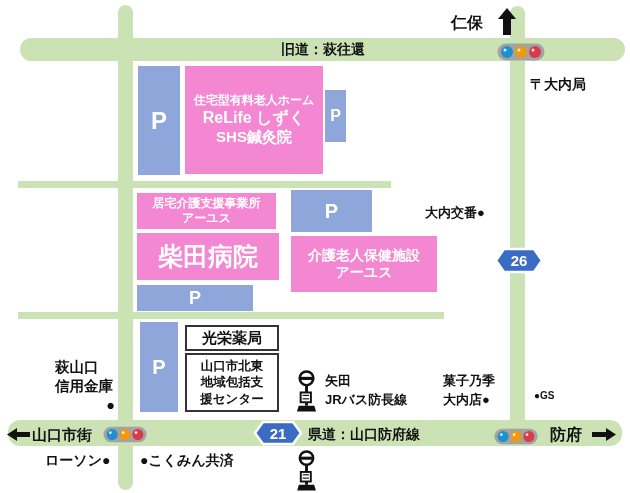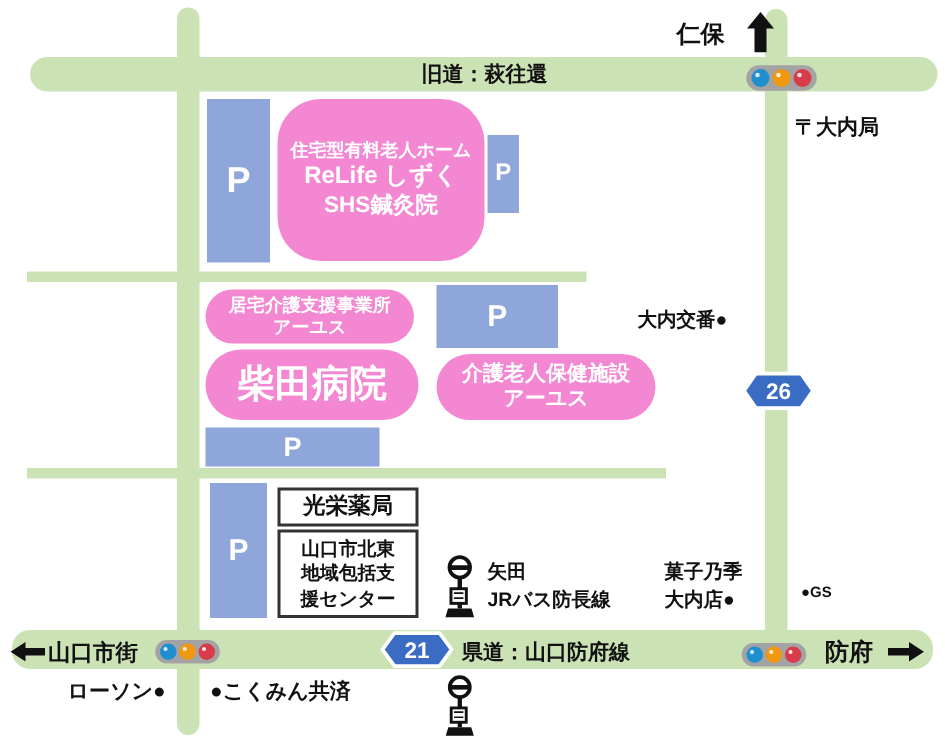--- a/index.html
+++ b/index.html
@@ -5,21 +5,21 @@
   html,body{margin:0;padding:0;background:#fff;}
   #map{
     position:relative;width:630px;height:493px;background:#fff;overflow:hidden;
     font-family:"Liberation Sans","DejaVu Sans",sans-serif;font-weight:bold;color:#111;
   }
   .road{position:absolute;background:var(--road,#cbe2b5);}
   .rounded{border-radius:12px;}
   .bldg{
     position:absolute;background:var(--building,#f487d2);color:#fff;
     display:flex;flex-direction:column;align-items:center;justify-content:center;
-    text-align:center;line-height:1.25;border-radius:29px;
+    text-align:center;line-height:1.25;
   }
   .park{
     position:absolute;background:var(--parking,#8ea6da);color:#fff;
     display:flex;align-items:center;justify-content:center;
   }
   .whitebox{
     position:absolute;background:#fff;border:2px solid #333;color:#111;
     display:flex;flex-direction:column;align-items:center;justify-content:center;
     text-align:center;line-height:1.3;
   }
@@ -64,21 +64,21 @@
 
   <div class="bldg" style="left:137px;top:193px;width:139px;height:36px;">
     <span style="font-size:12px;">居宅介護支援事業所</span>
     <span style="font-size:12px;">アーユス</span>
   </div>
 
   <div class="bldg" style="left:137px;top:233px;width:142px;height:47px;">
     <span style="font-size:25px;">柴田病院</span>
   </div>
 
-  <div class="bldg" style="left:291px;top:236px;width:146px;height:44px;font-family:Liberation Serif, serif;">
+  <div class="bldg" style="left:291px;top:236px;width:146px;height:56px;">
     <span style="font-size:14px;">介護老人保健施設</span>
     <span style="font-size:14px;">アーユス</span>
   </div>
 
   <div class="whitebox" style="left:185px;top:325px;width:90px;height:22px;">
     <span style="font-size:15px;">光栄薬局</span>
   </div>
 
   <div class="whitebox" style="left:185px;top:353px;width:90px;height:55px;">
     <span style="font-size:12.5px;">山口市北東</span>
@@ -157,20 +157,25 @@
     <rect x="5.5" y="23" width="10.5" height="10" fill="#fff" stroke="#111" stroke-width="2"></rect>
     <line x1="7.5" y1="26" x2="14" y2="26" stroke="#111" stroke-width="1.2"></line>
     <line x1="7.5" y1="29.5" x2="14" y2="29.5" stroke="#111" stroke-width="1.2"></line>
     <path d="M3.5,36.5 h16 l1.8,6 h-19.6 z" fill="#111"></path>
   </svg>
 
   <div class="lbl" style="left:530px;top:76px;font-size:14px;">〒大内局</div>
 
   <div class="lbl" style="left:425px;top:204px;font-size:13px;">大内交番●</div>
 
+  <div class="lbl" style="left:55px;top:358px;width:60px;font-size:14.5px;line-height:1.3;white-space:normal;">
+    <div>萩山口</div>
+    <div>信用金庫</div>
+    <div style="text-align:right;">●</div>
+  </div>
 
   <div class="lbl" style="left:325px;top:372px;font-size:13px;line-height:1.45;">
     <div>矢田</div>
     <div>JRバス防長線</div>
   </div>
 
   <div class="lbl" style="left:443px;top:372px;font-size:13px;line-height:1.45;">
     <div>菓子乃季</div>
     <div>大内店●</div>
   </div>

